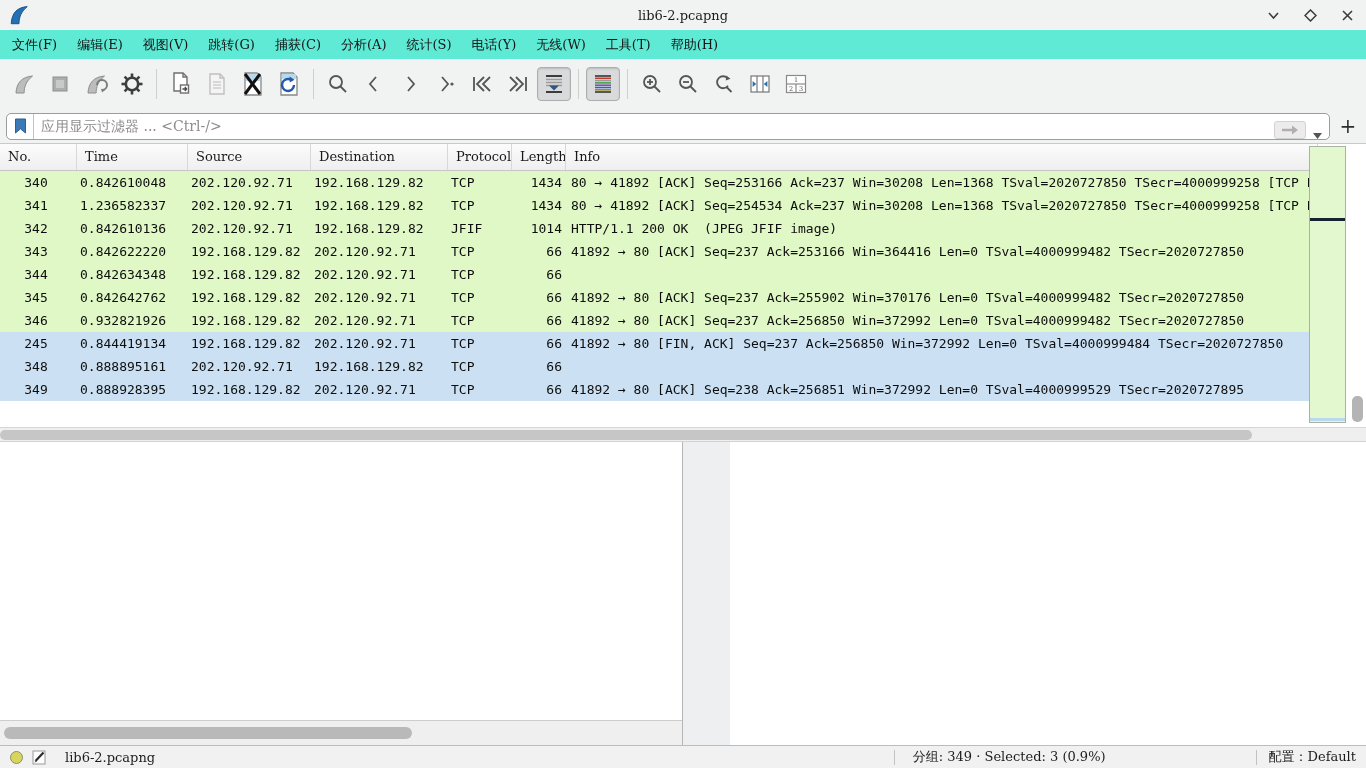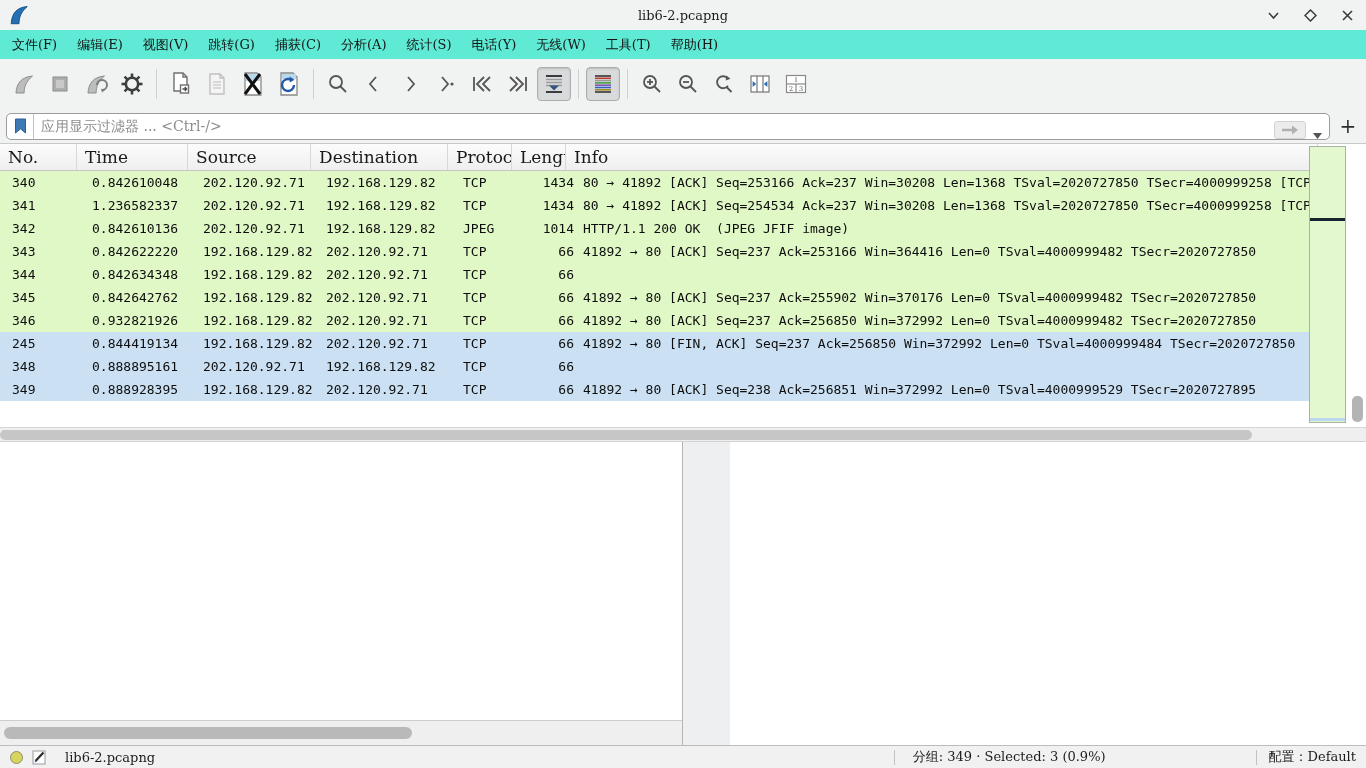--- a/index.html
+++ b/index.html
@@ -36,30 +36,30 @@
              font-size:14px; color:#222; padding:0 7px; background:transparent; height:100%; }
   .fi-text::placeholder { color:#8c8c8c; opacity:1; }
   .fi-apply { width:32px; height:18px; background:#ececec; border:1px solid #d2d2d2; border-radius:3px;
               display:flex; align-items:center; justify-content:center; margin-right:3px; }
   .fi-chevron { width:16px; display:flex; align-items:center; justify-content:center; margin-right:4px; }
   .fb-add { width:24px; text-align:center; font-size:20px; color:#2c2c2c; margin-left:6px; }
 
   
   .packet-area { height:283px; position:relative; background:#fff; overflow:hidden; flex:0 0 auto; }
   .pkt-header { height:27px; width:1318px; display:flex; background:linear-gradient(#fcfcfc,#efefef);
-                border-bottom:1px solid #c6c6c6; font-size:17px; color:#191919; }
+                border-bottom:1px solid #c6c6c6; font-size:13px; color:#191919; }
   .hcell { border-right:1px solid #d8d8d8; line-height:26px; padding-left:8px; overflow:hidden; }
   .c-no{width:77px;} .c-time{width:111px;} .c-src{width:123px;} .c-dst{width:137px;}
   .c-proto{width:64px;} .c-len{width:54px;} .c-info{flex:1; overflow:hidden;}
   .pkt-row { height:23px; width:1310px; display:flex; font-family:"DejaVu Sans Mono","Liberation Mono",monospace;
              font-size:13px; line-height:23px; color:#0e0e0e; white-space:pre; }
   .pkt-row.green { background:#e0f7c6; }
   .pkt-row.selected { background:#cbe1f3; }
   .rcell { overflow:hidden; }
-  .pkt-row .c-no { text-align:left; padding-right:5px;margin-left:12px; }
+  .pkt-row .c-no { text-align:center; padding-right:5px; }
   .pkt-row .c-time,.pkt-row .c-src,.pkt-row .c-dst,.pkt-row .c-proto { padding-left:3px; }
   .pkt-row .c-len { text-align:right; padding-right:4px; }
   .pkt-row .c-info { padding-left:5px; }
   .minimap { position:absolute; left:1309px; top:2px; width:37px; height:277px; background:#e4f8cf;
              border:1px solid #a9b3a0; }
   .minimap-line { position:absolute; left:0; right:0; top:71px; height:3px; background:#17232e; }
   .minimap-sel { position:absolute; left:0; right:0; bottom:1px; height:3px; background:#b9d7ee; }
   .vthumb { position:absolute; left:1352px; top:252px; width:11px; height:26px; border-radius:5px; background:#b4b4b4; }
 
   
@@ -343,21 +343,21 @@
       <span class="hcell c-info">Info</span>
     </div>
 
     <div class="pkt-row green">
       <span class="rcell c-no">340</span><span class="rcell c-time">0.842610048</span><span class="rcell c-src">202.120.92.71</span><span class="rcell c-dst">192.168.129.82</span><span class="rcell c-proto">TCP</span><span class="rcell c-len">1434</span><span class="rcell c-info">80 → 41892 [ACK] Seq=253166 Ack=237 Win=30208 Len=1368 TSval=2020727850 TSecr=4000999258 [TCP P</span>
     </div>
     <div class="pkt-row green">
       <span class="rcell c-no">341</span><span class="rcell c-time">1.236582337</span><span class="rcell c-src">202.120.92.71</span><span class="rcell c-dst">192.168.129.82</span><span class="rcell c-proto">TCP</span><span class="rcell c-len">1434</span><span class="rcell c-info">80 → 41892 [ACK] Seq=254534 Ack=237 Win=30208 Len=1368 TSval=2020727850 TSecr=4000999258 [TCP P</span>
     </div>
     <div class="pkt-row green">
-      <span class="rcell c-no">342</span><span class="rcell c-time">0.842610136</span><span class="rcell c-src">202.120.92.71</span><span class="rcell c-dst">192.168.129.82</span><span class="rcell c-proto">JPEG</span><span class="rcell c-len">1014</span><span class="rcell c-info">HTTP/1.1 200 OK  (JPEG JFIF image)</span>
+      <span class="rcell c-no">342</span><span class="rcell c-time">0.842610136</span><span class="rcell c-src">202.120.92.71</span><span class="rcell c-dst">192.168.129.82</span><span class="rcell c-proto">JFIF</span><span class="rcell c-len">1014</span><span class="rcell c-info">HTTP/1.1 200 OK  (JPEG JFIF image)</span>
     </div>
     <div class="pkt-row green">
       <span class="rcell c-no">343</span><span class="rcell c-time">0.842622220</span><span class="rcell c-src">192.168.129.82</span><span class="rcell c-dst">202.120.92.71</span><span class="rcell c-proto">TCP</span><span class="rcell c-len">66</span><span class="rcell c-info">41892 → 80 [ACK] Seq=237 Ack=253166 Win=364416 Len=0 TSval=4000999482 TSecr=2020727850</span>
     </div>
     <div class="pkt-row green">
       <span class="rcell c-no">344</span><span class="rcell c-time">0.842634348</span><span class="rcell c-src">192.168.129.82</span><span class="rcell c-dst">202.120.92.71</span><span class="rcell c-proto">TCP</span><span class="rcell c-len">66</span>
     </div>
     <div class="pkt-row green">
       <span class="rcell c-no">345</span><span class="rcell c-time">0.842642762</span><span class="rcell c-src">192.168.129.82</span><span class="rcell c-dst">202.120.92.71</span><span class="rcell c-proto">TCP</span><span class="rcell c-len">66</span><span class="rcell c-info">41892 → 80 [ACK] Seq=237 Ack=255902 Win=370176 Len=0 TSval=4000999482 TSecr=2020727850</span>
     </div>

